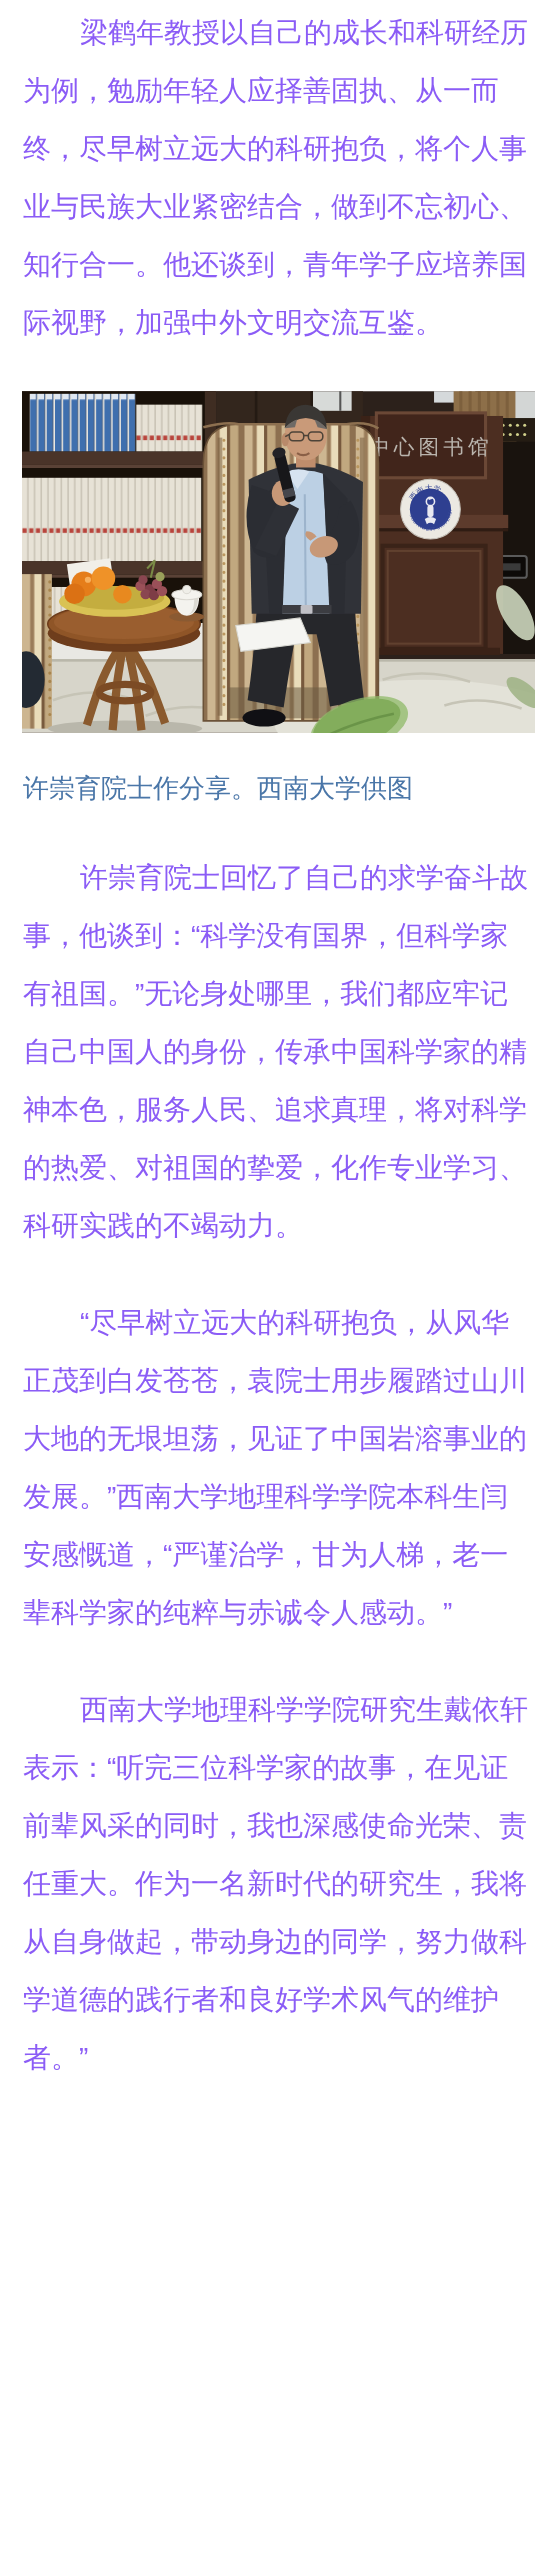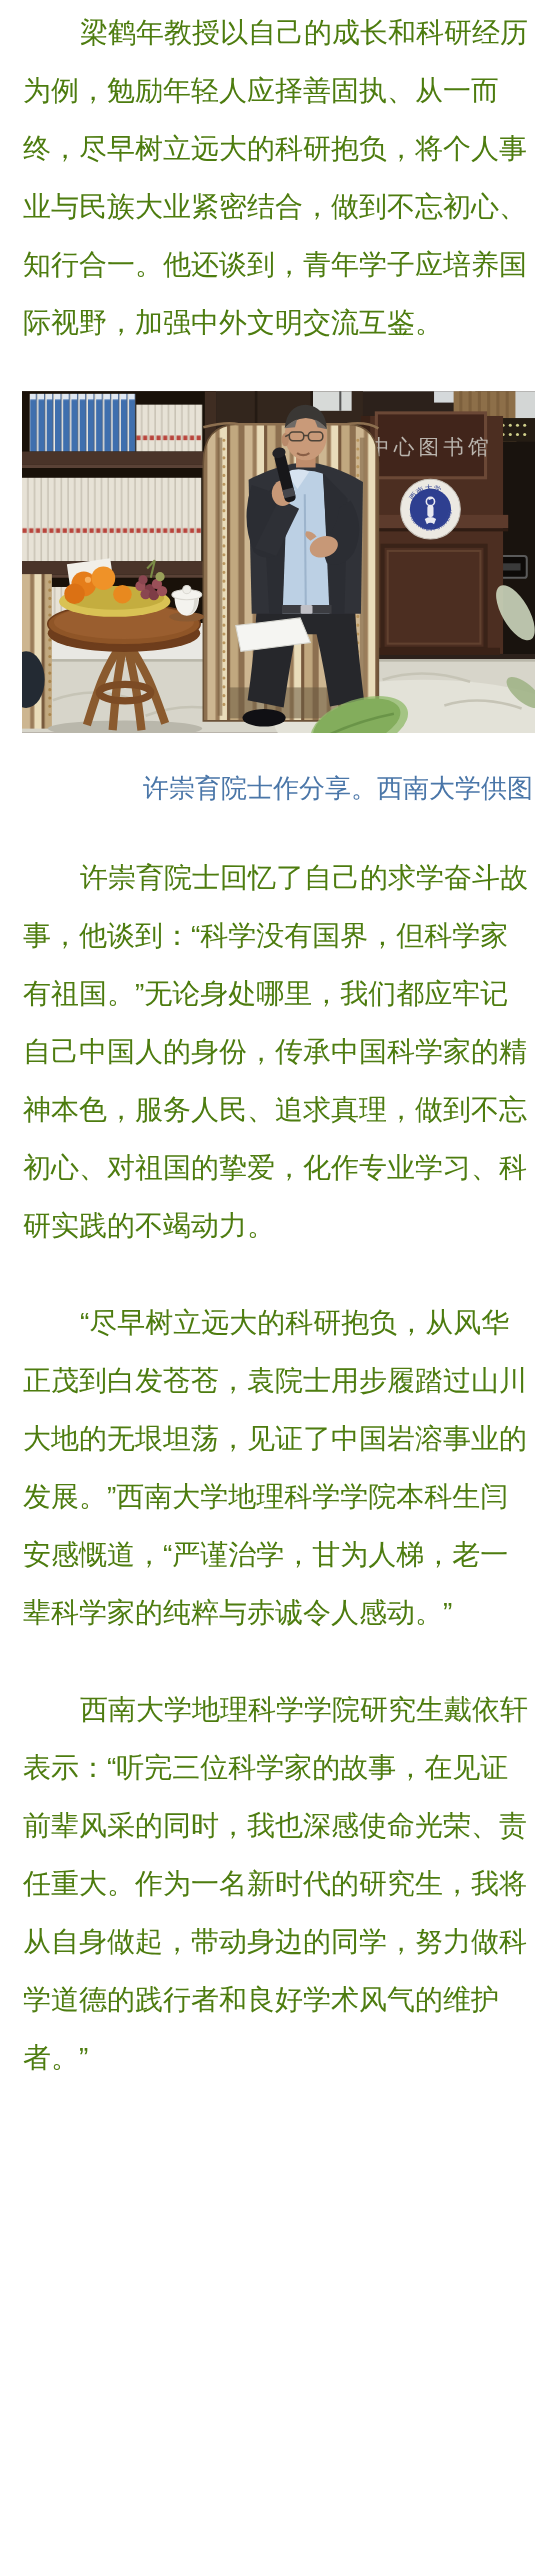--- a/index.html
+++ b/index.html
@@ -13,37 +13,37 @@
     overflow: hidden;
     font-family: "Liberation Sans", sans-serif;
     color: #000000;
     position: relative;
   }
   .page { width: 556px; }
   .para {
     margin: 0 23px 39px 23px;
     font-size: 28px;
     line-height: 58px;
-    color: #4d7c0f;
+    color: #8b5cf6;
     text-indent: 57px;
     letter-spacing: 0;
     word-break: break-all;
   }
   .para:first-child { margin-top: 4.1px; }
   figure.photo {
     margin: 23px 21.6px 0 21.6px;
     padding: 0;
     width: 513px;
     height: 342px;
     line-height: 0;
     border-radius: 28px;
   }
   .caption {
     margin: 31px 23px 36px 23px;
-    text-align: right;
+    text-align: left;
     font-size: 26px;
     line-height: 49px;
     color: #4a76a8;
     font-family: Liberation Serif, serif;
   }
 </style>
 </head>
 <body>
 
 <div class="page">
@@ -279,18 +279,18 @@
         <ellipse cx="650" cy="645" rx="88" ry="42" fill="#83ad5c" transform="rotate(-18 650 645)"></ellipse>
         <path d="M585 672 Q650 640 722 626" stroke="#6a9448" stroke-width="5" fill="none"></path>
         <ellipse cx="958" cy="430" rx="60" ry="26" fill="#ccd6bc" opacity="0.9" transform="rotate(60 958 430)"></ellipse>
         <ellipse cx="975" cy="585" rx="42" ry="18" fill="#9eb284" opacity="0.85" transform="rotate(40 975 585)"></ellipse>
       </g>
     </svg>
   </figure>
 
   <div class="caption">许崇育院士作分享。西南大学供图</div>
 
-  <p class="para">许崇育院士回忆了自己的求学奋斗故事，他谈到：“科学没有国界，但科学家有祖国。”无论身处哪里，我们都应牢记自己中国人的身份，传承中国科学家的精神本色，服务人民、追求真理，做到不忘初心、对祖国的挚爱，化作专业学习、科研实践的不竭动力。</p>
+  <p class="para">许崇育院士回忆了自己的求学奋斗故事，他谈到：“科学没有国界，但科学家有祖国。”无论身处哪里，我们都应牢记自己中国人的身份，传承中国科学家的精神本色，服务人民、追求真理，将对科学的热爱、对祖国的挚爱，化作专业学习、科研实践的不竭动力。</p>
   <p class="para">“尽早树立远大的科研抱负，从风华正茂到白发苍苍，袁院士用步履踏过山川大地的无垠坦荡，见证了中国岩溶事业的发展。”西南大学地理科学学院本科生闫安感慨道，“严谨治学，甘为人梯，老一辈科学家的纯粹与赤诚令人感动。”</p>
   <p class="para">西南大学地理科学学院研究生戴依轩表示：“听完三位科学家的故事，在见证前辈风采的同时，我也深感使命光荣、责任重大。作为一名新时代的研究生，我将从自身做起，带动身边的同学，努力做科学道德的践行者和良好学术风气的维护者。”</p>
 
 </div>
 
 
 </body></html>

